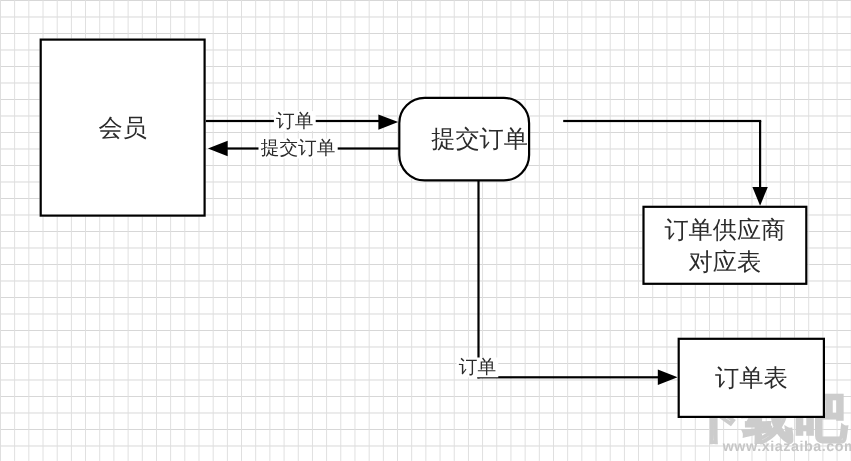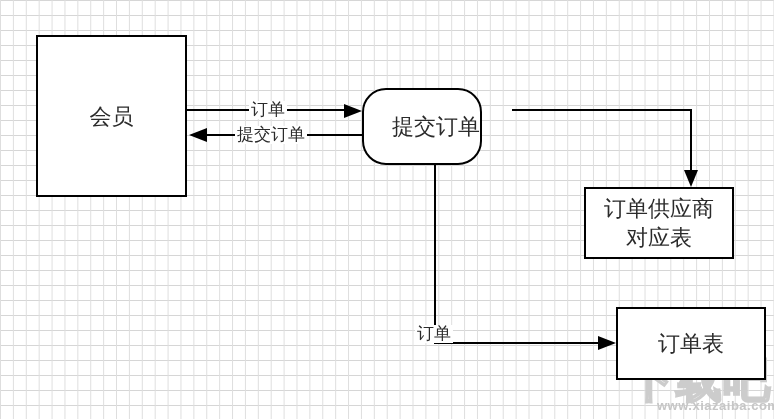--- a/index.html
+++ b/index.html
@@ -24,21 +24,21 @@
     display:flex;align-items:center;justify-content:center;
     text-align:center;
     font-size:22px;
     line-height:29px;
     z-index:3;
   }
   .node.rounded{border-radius:24px;}
   #n-member{left:36px;top:35px;width:151px;height:162px;}
   #n-submit{left:362px;top:88px;width:120px;height:77px;justify-content:flex-end;}
   #n-mapping{left:584px;top:187px;width:150px;height:72px;padding:0 8px;}
-  #n-orders{left:616px;top:307px;width:150px;height:73px;}
+  #n-orders{left:616px;top:307px;width:134px;height:73px;}
   
   .line{position:absolute;background:#000;z-index:2;}
   #e1-line{left:187px;top:109px;width:160px;height:2px;}
   #e1-arrow{position:absolute;left:344px;top:104px;width:0;height:0;
     border-left:18px solid #000;border-top:7px solid transparent;border-bottom:7px solid transparent;z-index:2;}
   #e2-arrow{position:absolute;left:189px;top:128px;width:0;height:0;
     border-right:18px solid #000;border-top:7px solid transparent;border-bottom:7px solid transparent;z-index:2;}
   #e2-line{left:206px;top:134px;width:158px;height:2px;}
   #e3-hline{left:512px;top:109px;width:180px;height:2px;}
   #e3-vline{left:690px;top:110px;width:2px;height:61px;}

